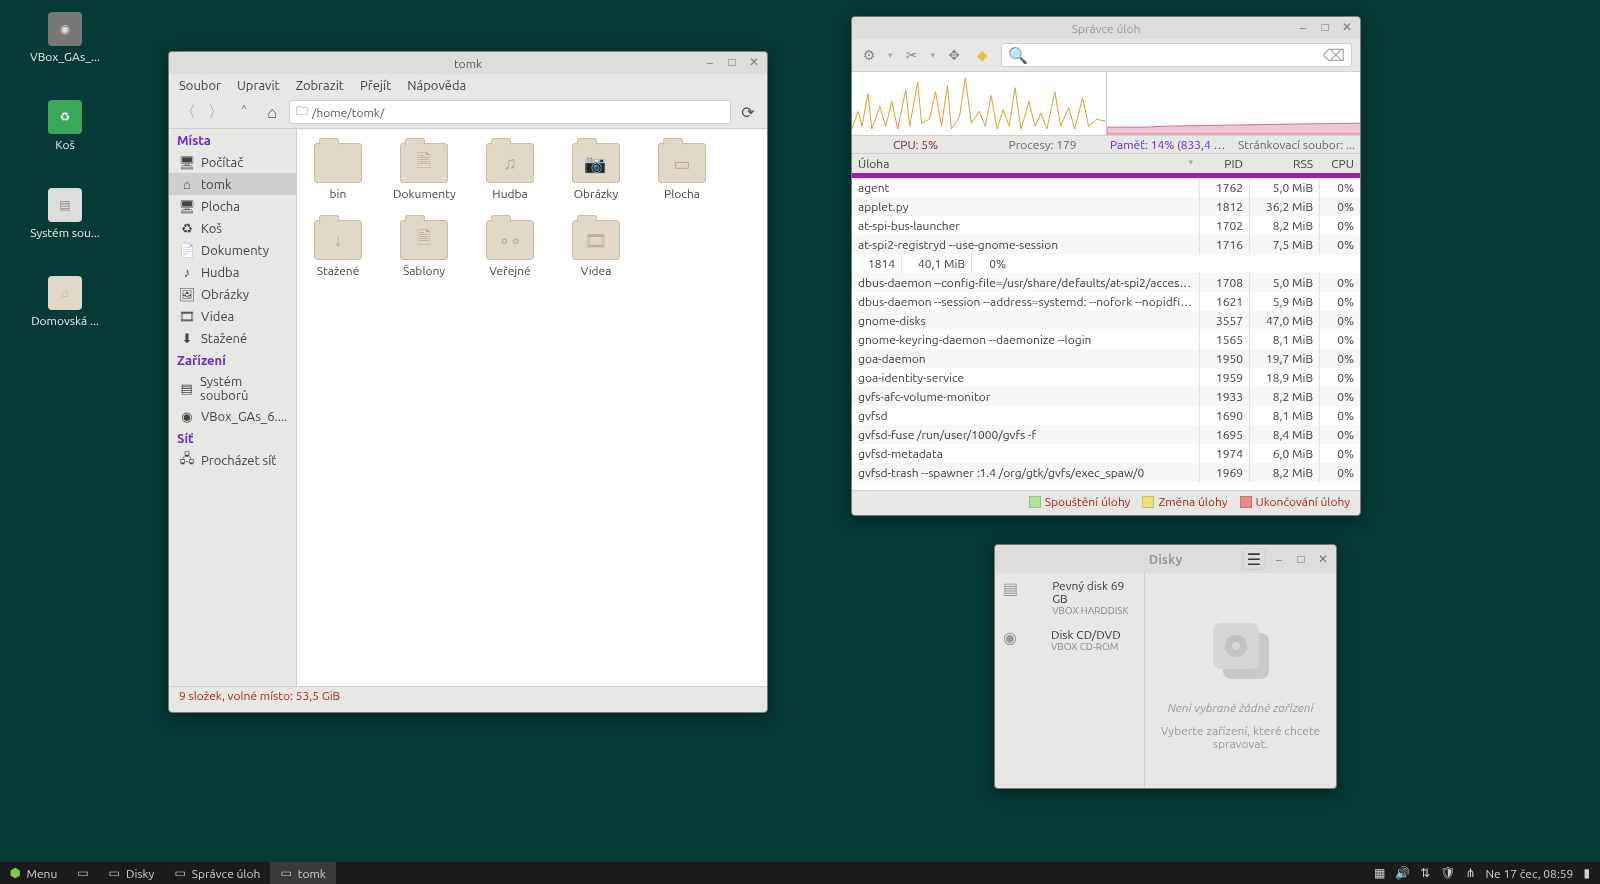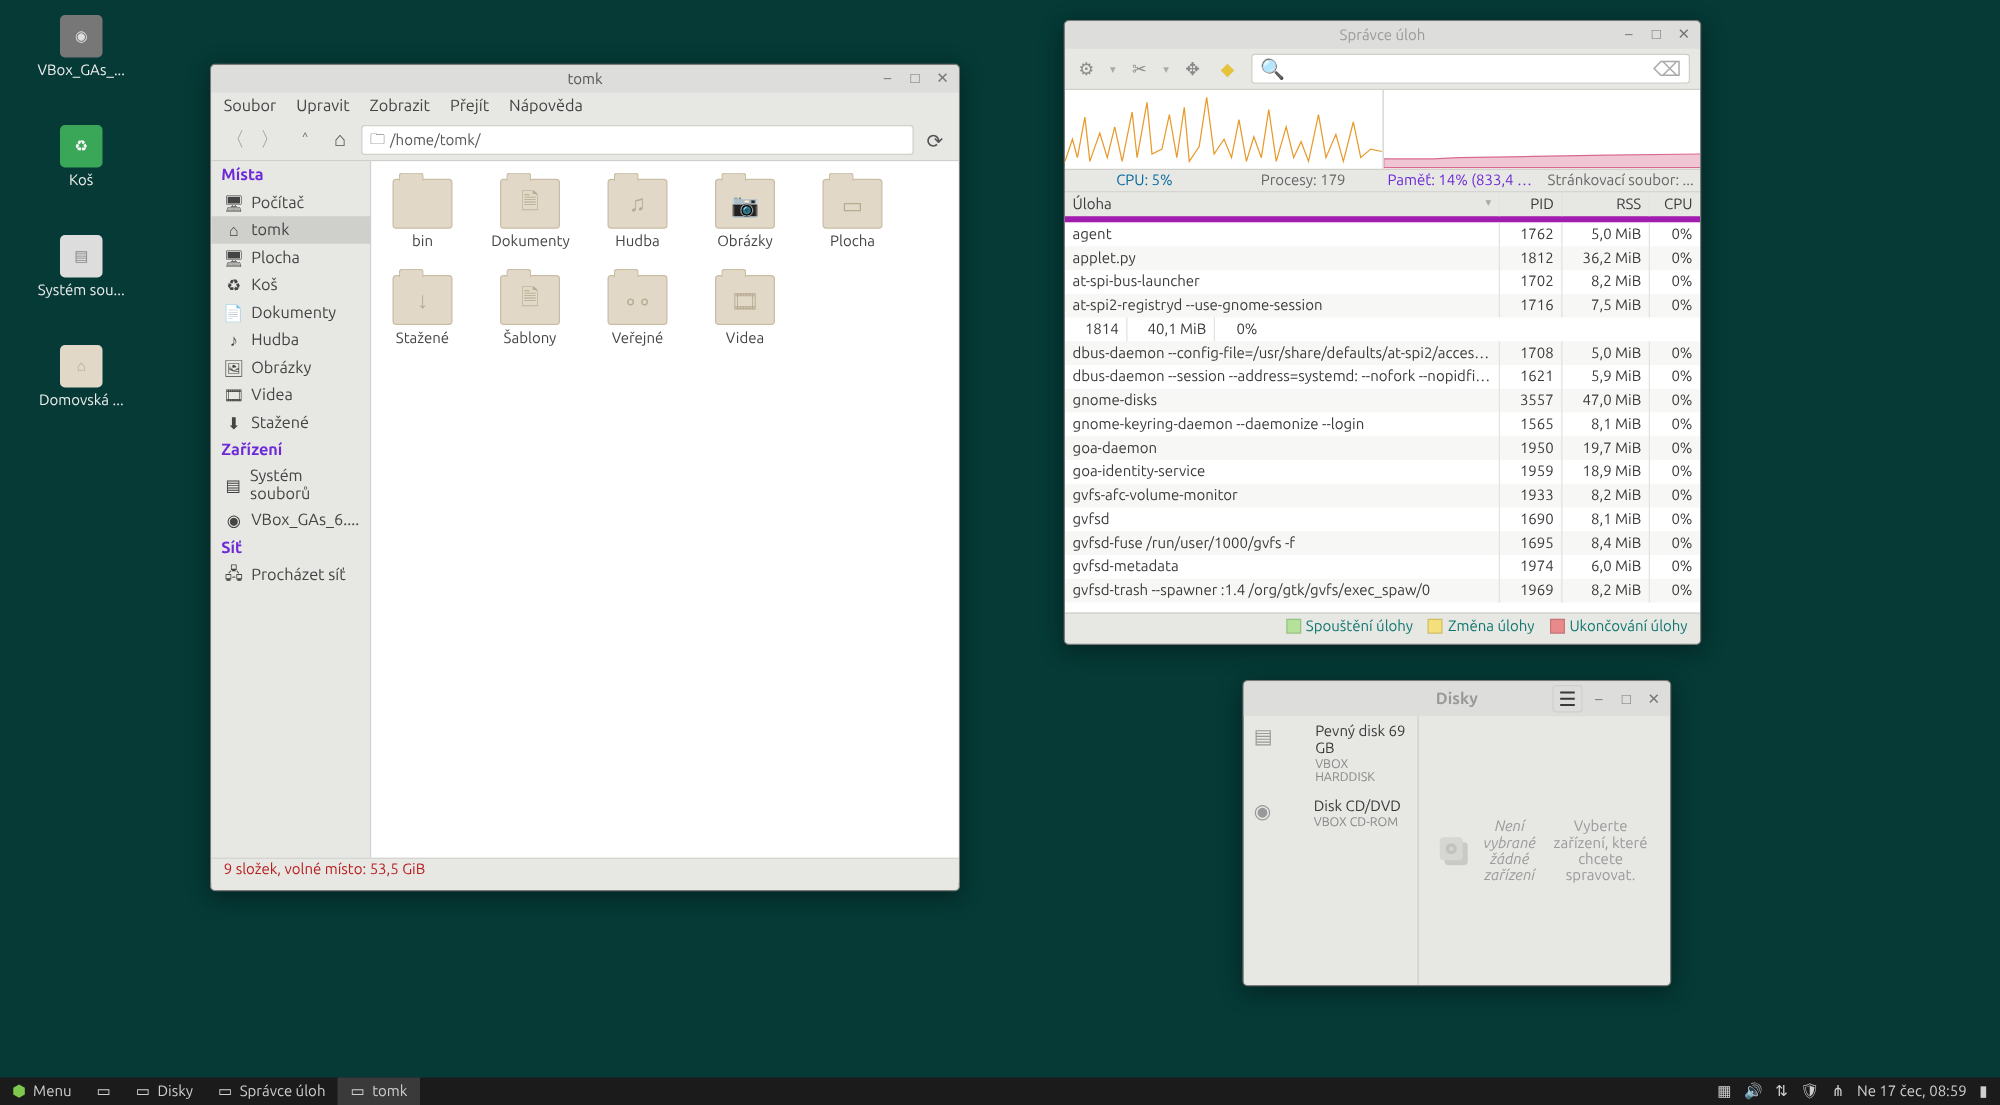--- a/index.html
+++ b/index.html
@@ -51,44 +51,44 @@
 .tm { left:851px; top:16px; width:510px; height:500px; }
 .tm .toolbar { display:flex; align-items:center; gap:10px; padding:4px 8px; border-bottom:1px solid #cfcfcc; }
 .tbic { width:18px; height:18px; display:flex; align-items:center; justify-content:center; color:#8a8a8a; font-size:14px; }
 .tm .search { flex:1; margin-left:auto; height:24px; background:#fff; border:1px solid #cfcfcc; border-radius:3px; display:flex; align-items:center; padding:0 6px; }
 .tm .graphs { display:flex; height:64px; border-bottom:1px solid #cfcfcc; background:#fff; }
 .graph { flex:1; position:relative; overflow:hidden; border-right:1px solid #cfcfcc; }
 .graph:last-child{border-right:none}
 .graph svg { position:absolute; inset:0; width:100%; height:100%; }
 .metrics { display:flex; font-size:12px; color:#666; border-bottom:1px solid #cfcfcc; }
 .metric { flex:1; text-align:center; padding:2px 4px; white-space:nowrap; overflow:hidden; text-overflow:ellipsis;}
-.metric.cpu{color:#0369a1}
+.metric.cpu{color:#7f1d1d}
 .metric.mem{color:#6d28d9}
 .table-head, .row { display:flex; font-size:12px; }
 .table-head { background:#e7e7e4; border-bottom:5px solid #a21caf; }
 .th, .td { padding:3px 6px; border-right:1px solid #e2e2df; overflow:hidden; text-overflow:ellipsis; white-space:nowrap; }
 .col-task{flex:1}
 .col-pid{width:50px; text-align:right}
 .col-rss{width:70px; text-align:right}
 .col-cpu{width:40px; text-align:right; border-right:none}
 .rows { background:#fff; height:312px; overflow:hidden; }
 .row:nth-child(even){background:#f7f7f5}
-.legend { display:flex; justify-content:flex-end; gap:12px; padding:4px 10px; font-size:12px; color:#0f766e; border-top:1px solid #cfcfcc; }
+.legend { display:flex; justify-content:flex-end; gap:12px; padding:4px 10px; font-size:12px; color:#b91c1c; border-top:1px solid #cfcfcc; }
 .swatch{display:inline-block;width:12px;height:12px;margin-right:4px;vertical-align:-2px;border:1px solid rgba(0,0,0,.15)}
 
 .dk { left:994px; top:544px; width:343px; height:245px; }
 .dk .hbar { height:28px; display:flex; align-items:center; background:#dddddb; border-radius:4px 4px 0 0; position:relative; }
 .dk .hbar .title { position:absolute; left:0; right:0; text-align:center; font-size:13px; color:#9a9a9a; font-weight:bold;}
 .dk .burger { margin-left:auto; margin-right:6px; width:24px; height:22px; border:1px solid #cfcfcc; border-radius:3px; display:flex; align-items:center; justify-content:center; }
 .dk .body { display:flex; height:calc(100% - 28px); }
 .dk .list { width:150px; border-right:1px solid #cfcfcc; }
 .dk .li { padding:6px 8px; display:flex; gap:6px; }
 .dk .li .txt { font-size:12px;margin-left:28px; }
 .dk .li .sub { font-size:10px; color:#888; }
-.dk .pane { flex:1; display:flex; flex-direction:row; align-items:center; justify-content:center; color:#9a9a9a; font-size:12px; text-align:center; padding:12px; }
+.dk .pane { flex:1; display:flex; flex-direction:column; align-items:center; justify-content:center; color:#9a9a9a; font-size:12px; text-align:center; padding:12px; gap:10px; }
 
 .taskbar { position:absolute; left:0; right:0; bottom:0; height:22px; background:#1b1b1b; color:#cfcfcf; display:flex; align-items:center; font-size:12px; }
 .tb-item { display:flex; align-items:center; gap:6px; padding:0 10px; height:100%; }
 .tb-item.active { background:#3a3a3a; }
 .tray { margin-left:auto; display:flex; align-items:center; gap:10px; padding:0 10px; }
 .mint { color:#7ec850; font-weight:bold; }
 .caret{font-size:9px;color:#aaa}
 </style>
 </head>
 <body>

